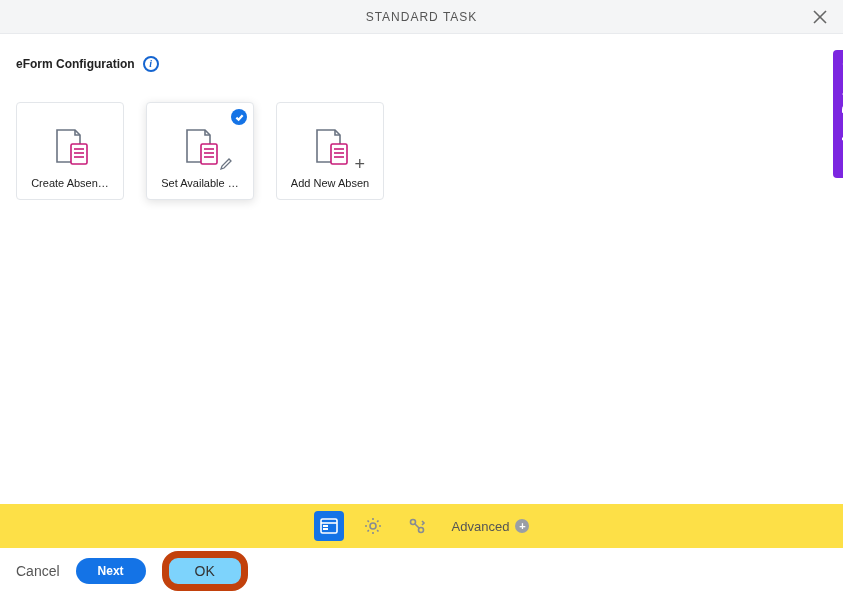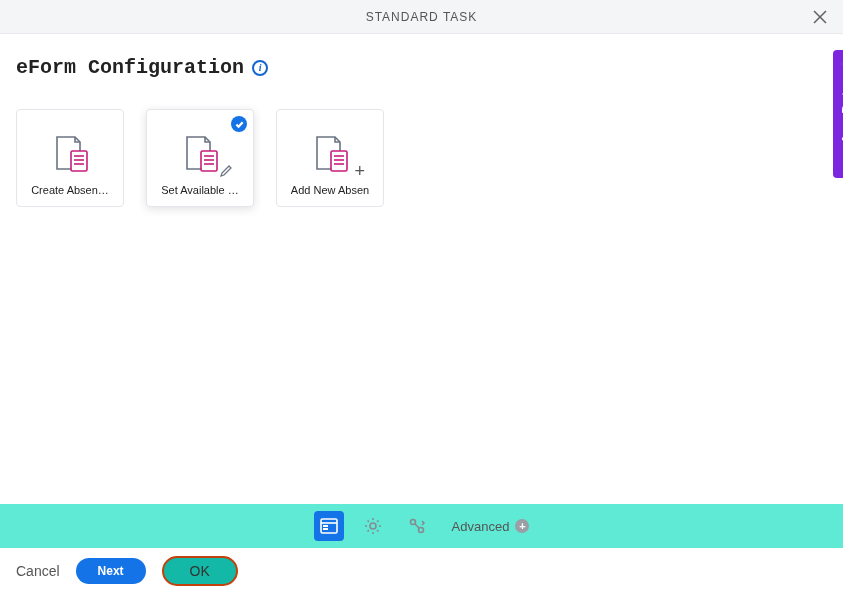--- a/index.html
+++ b/index.html
@@ -11,21 +11,21 @@
   .header-title { color: #555; font-size: 12px; letter-spacing: 1px; font-weight: 500; }
   .header-close {
     position: absolute; right: 14px; top: 50%; transform: translateY(-50%);
     width: 18px; height: 18px; cursor: pointer; color: #666;
     display: flex; align-items: center; justify-content: center;
   }
   .header-close svg { width: 14px; height: 14px; }
 
   .page-content { position: relative; padding: 22px 16px 0 16px; height: calc(593px - 34px - 44px - 45px); }
   .page-heading-row { display: flex; align-items: center; gap: 8px; }
-  .page-heading { font-size: 20px; font-weight: 600; color: #222; font-family: Liberation Mono, monospace; }
+  .page-heading { font-size: 12px; font-weight: 600; color: #222; }
   .info-icon {
     width: 16px; height: 16px; border-radius: 50%; border: 2px solid #1565d0;
     display: inline-flex; align-items: center; justify-content: center;
     color: #1565d0; font-size: 10px; font-weight: 700; font-family: Georgia, serif; font-style: italic; line-height: 1;
   }
 
   .cards { display: flex; gap: 22px; margin-top: 30px; }
   .card {
     width: 108px; height: 98px; border: 1px solid #e3e6ea; border-radius: 4px; background: #fff;
     display: flex; flex-direction: column; align-items: center; justify-content: flex-end; padding: 10px 6px 10px;
@@ -53,42 +53,42 @@
     background: #7c26e0; color: #fff; border-radius: 4px 0 0 4px;
     width: 26px; height: 128px; display: flex; flex-direction: column; align-items: center; padding-top: 8px;
     cursor: pointer;
   }
   .side-tab-chevron { width: 12px; height: 12px; }
   .side-tab-label {
     writing-mode: vertical-rl; transform: rotate(180deg); font-size: 13px; font-weight: 600; margin-top: 14px; letter-spacing: 0.3px;
   }
 
   
-  .toolbar { height: 44px; background: #5eead4; display: flex; align-items: center; justify-content: center; gap: 14px; }
+  .toolbar { height: 44px; background: #fde047; display: flex; align-items: center; justify-content: center; gap: 14px; }
   .tool-btn {
     width: 30px; height: 30px; border-radius: 4px; display: flex; align-items: center; justify-content: center; cursor: pointer;
     color: #878c93;
   }
   .tool-btn.active { background: #1473e6; color: #fff; }
   .tool-btn svg { width: 20px; height: 20px; }
   .advanced { display: flex; align-items: center; gap: 6px; cursor: pointer; color: #555; font-size: 13px; margin-left: 6px; }
   .advanced-plus {
     width: 14px; height: 14px; border-radius: 50%; background: #9a9ea5; color: #fff;
     display: flex; align-items: center; justify-content: center; font-size: 11px; font-weight: 700; line-height: 1;
   }
 
   
   .footer { height: 45px; display: flex; align-items: center; justify-content: flex-start; gap: 16px; padding: 0 16px; }
   .btn-text { font-size: 14px; color: #555; cursor: pointer; }
   .btn-primary {
     background: #1473e6; color: #fff; font-size: 12px; font-weight: 600; padding: 6px 22px; border-radius: 16px; cursor: pointer; border: none;
   }
   .btn-secondary {
-    background: #14b8a6; color: #333; font-size: 14px; font-weight: 500; padding: 5px 26px; border-radius: 16px; cursor: pointer;
-    border: 2px solid #c2410c;
+    background: #7dd3fc; color: #333; font-size: 14px; font-weight: 500; padding: 5px 26px; border-radius: 16px; cursor: pointer;
+    border: 7px solid #c2410c;
   }
 </style>
 </head>
 <body>
 
 <div class="header">
   <div class="header-title">STANDARD TASK</div>
   <div class="header-close">
     <svg viewBox="0 0 14 14">
         <line x1="1" y1="1" x2="13" y2="13" stroke="currentColor" stroke-width="1.6"></line>

